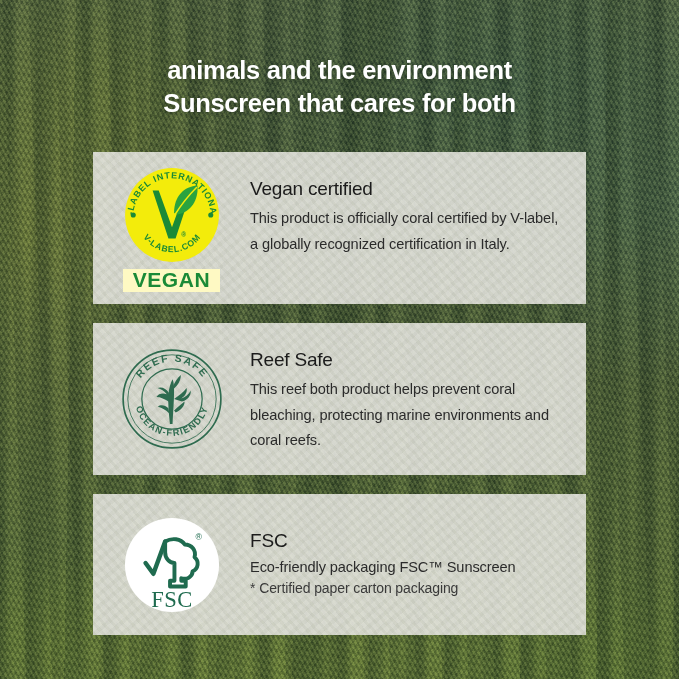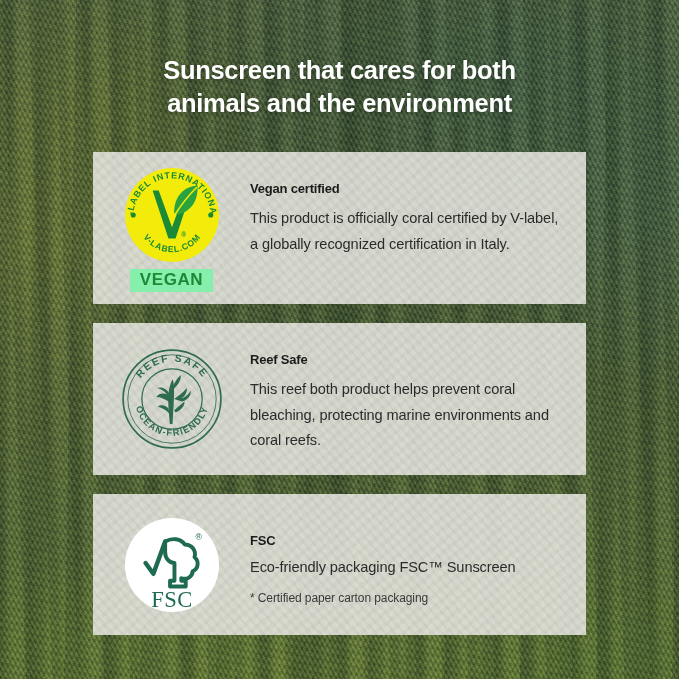--- a/index.html
+++ b/index.html
@@ -122,75 +122,75 @@
     z-index: 2;
   }
   .text-col {
     flex: 1;
     z-index: 2;
     padding-right: 16px;
   }
 
   .card-title {
     color: #1b1b1b;
-    font-weight: bold;
-    font-size: 13px;
+    font-weight: normal;
+    font-size: 19px;
     line-height: 20px;
     letter-spacing: -0.2px;
   }
   .card-body {
     color: #2b2b2b;
     font-size: 14.6px;
     line-height: 25.5px;
     letter-spacing: -0.1px;
     margin-top: 7px;
   }
   .card-note {
     color: #3a3a3a;
-    font-size: 12px;
+    font-size: 14px;
     line-height: 11px;
-    margin-top: 16px;
+    margin-top: 6px;
     letter-spacing: -0.1px;
   }
   .card-1 .text-col { padding-top: 27px; }
   .card-2 .text-col { padding-top: 27px; }
   .card-3 .text-col { padding-top: 37px; }
   .card-3 .card-body { margin-top: 6px; line-height: 20px; font-size: 14.6px; }
 
   
   .vlabel-wrap {
     width: 108px;
     display: flex;
     flex-direction: column;
     align-items: center;
   }
   .vlabel-banner {
-    background: #86efac;
+    background: #fef9c3;
     color: #1a8a37;
     font-weight: bold;
-    font-size: 17px;
+    font-size: 21px;
     letter-spacing: 0.6px;
     padding: 2px 10px 3px;
     margin-top: 3px;
     line-height: 18px;
   }
 </style>
 </head>
 <body>
 
 <div id="forest-bg">
   <div id="forest-trees"></div>
   <div id="forest-texture"></div>
 </div>
 
 <div id="content">
 
   <div class="headline">
+    <div>animals and the environment</div>
     <div>Sunscreen that cares for both</div>
-    <div>animals and the environment</div>
   </div>
 
   <div class="cards">
 
     <div class="card card-1">
       <div class="badge-col">
         <div class="vlabel-wrap">
           <svg width="102" height="102" viewBox="0 0 200 200">
             <circle cx="100" cy="100" r="92" fill="#f3ec0b"></circle>
             <defs>

